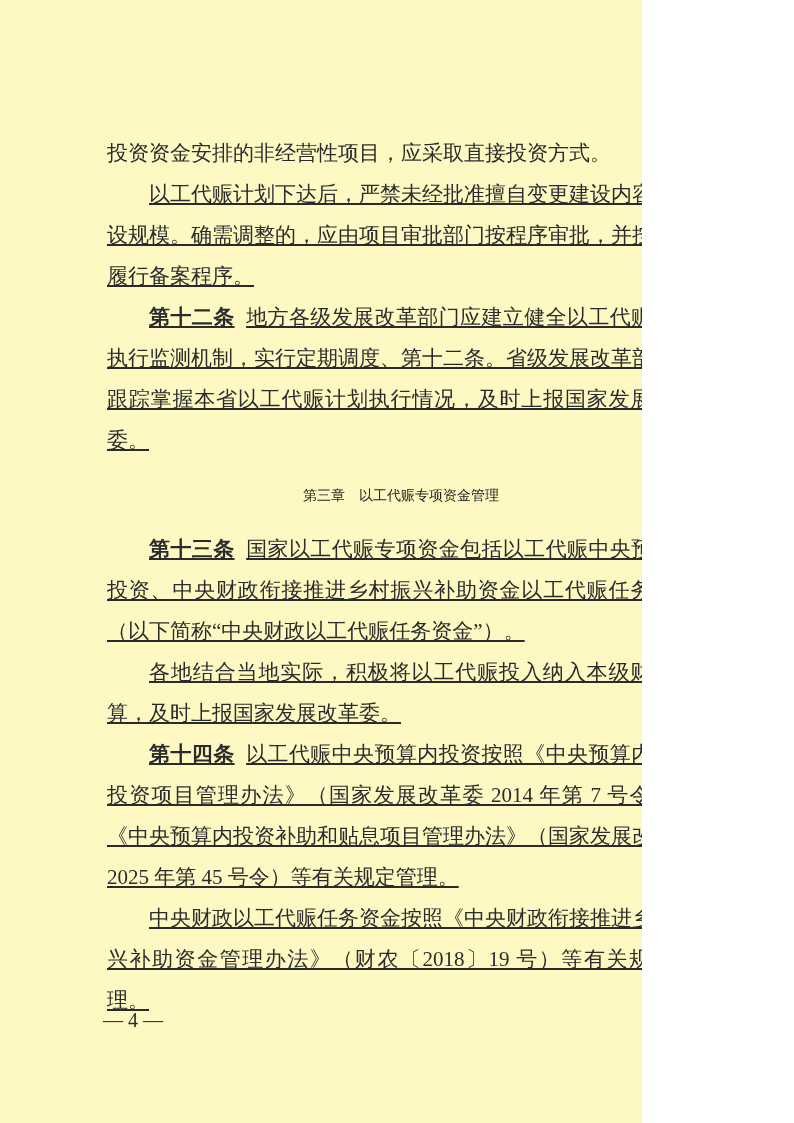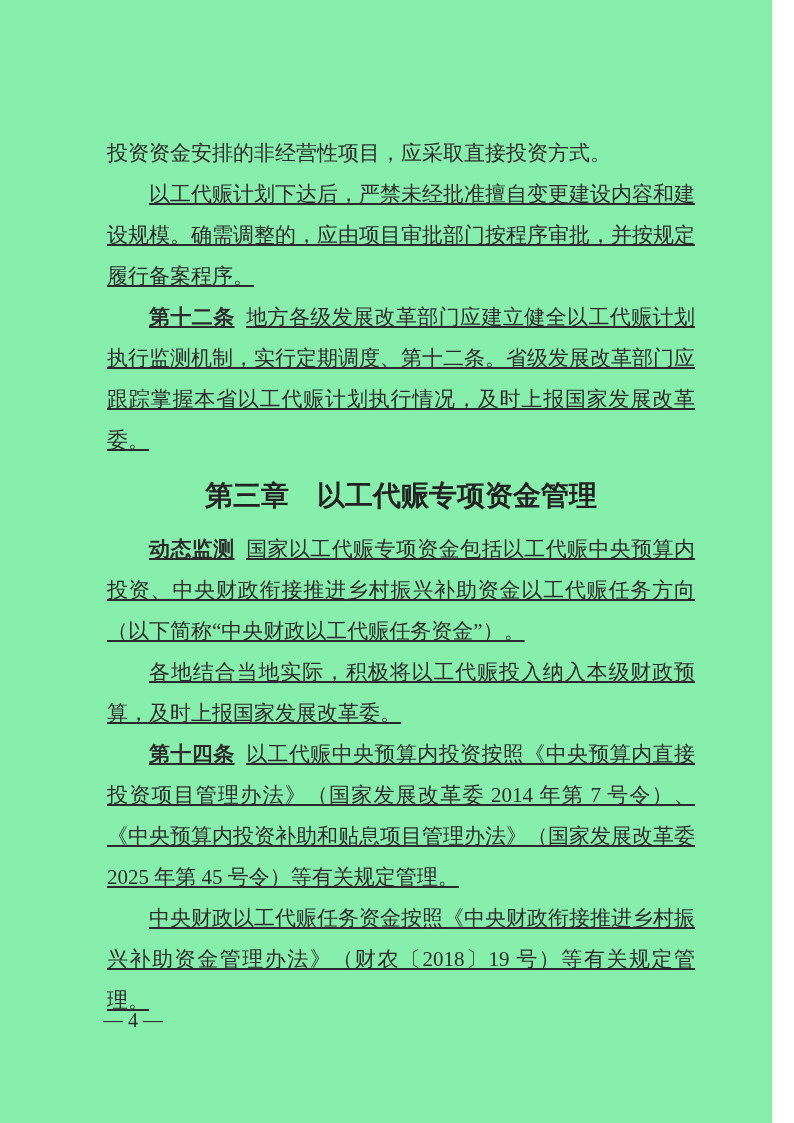--- a/index.html
+++ b/index.html
@@ -2,23 +2,23 @@
 <html><head>
 <meta charset="utf-8">
 <style>
   html, body {
     margin: 0;
     padding: 0;
     background: #ffffff;
   }
   .page {
     position: relative;
-    width: 772px;
+    width: 642px;
     height: 1123px;
-    background: #86efac;
+    background: #fef9c3;
     overflow: hidden;
     font-family: "Liberation Serif", "DejaVu Serif", serif;
     color: #2b2b2b;
   }
   .content {
     position: absolute;
     left: 107px;
     top: 133px;
     width: 588px;
   }
@@ -33,23 +33,23 @@
   .para.indent {
     text-indent: 2em;
     text-decoration: underline;
   }
   .lead {
     font-weight: bold;
     margin-right: 0.55em;
   }
   .chapter-heading {
     margin: 14px 0 13px 0;
-    font-size: 28px;
+    font-size: 14px;
     line-height: 41px;
-    font-weight: bold;
+    font-weight: normal;
     text-align: center;
     font-family: "Liberation Sans", "DejaVu Sans", sans-serif;
     color: #222222;
   }
   .footer-page-number {
     position: absolute;
     left: 103px;
     top: 1006px;
     font-size: 20px;
     line-height: 28px;
@@ -64,21 +64,21 @@
   <div class="content">
 
     <p class="para">投资资金安排的非经营性项目，应采取直接投资方式。</p>
 
     <p class="para indent">以工代赈计划下达后，严禁未经批准擅自变更建设内容和建设规模。确需调整的，应由项目审批部门按程序审批，并按规定履行备案程序。</p>
 
     <p class="para indent"><span class="lead">第十二条</span><span>地方各级发展改革部门应建立健全以工代赈计划执行监测机制，实行定期调度、第十二条。省级发展改革部门应跟踪掌握本省以工代赈计划执行情况，及时上报国家发展改革委。</span></p>
 
     <h2 class="chapter-heading">第三章　以工代赈专项资金管理</h2>
 
-    <p class="para indent"><span class="lead">动态监测</span><span>国家以工代赈专项资金包括以工代赈中央预算内投资、中央财政衔接推进乡村振兴补助资金以工代赈任务方向（以下简称“中央财政以工代赈任务资金”）。</span></p>
+    <p class="para indent"><span class="lead">第十三条</span><span>国家以工代赈专项资金包括以工代赈中央预算内投资、中央财政衔接推进乡村振兴补助资金以工代赈任务方向（以下简称“中央财政以工代赈任务资金”）。</span></p>
 
     <p class="para indent">各地结合当地实际，积极将以工代赈投入纳入本级财政预算，及时上报国家发展改革委。</p>
 
     <p class="para indent"><span class="lead">第十四条</span><span>以工代赈中央预算内投资按照《中央预算内直接投资项目管理办法》（国家发展改革委 2014 年第 7 号令）、《中央预算内投资补助和贴息项目管理办法》（国家发展改革委 2025 年第 45 号令）等有关规定管理。</span></p>
 
     <p class="para indent">中央财政以工代赈任务资金按照《中央财政衔接推进乡村振兴补助资金管理办法》（财农〔2018〕19 号）等有关规定管理。</p>
 
   </div>
 
   <div class="footer-page-number">— 4 —</div>

